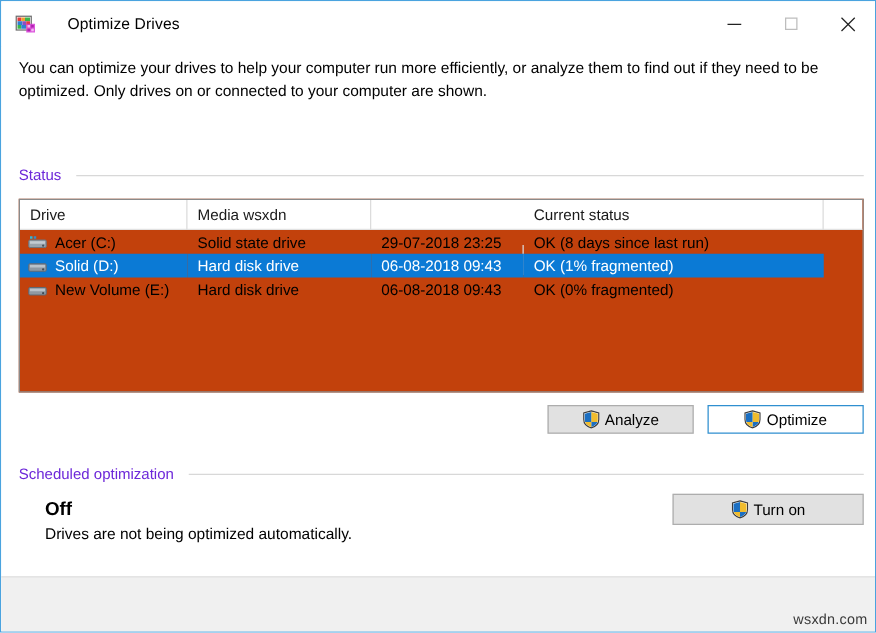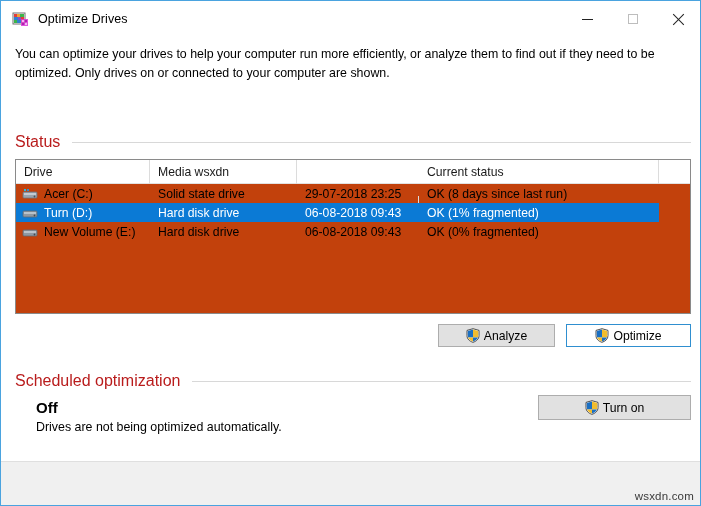--- a/index.html
+++ b/index.html
@@ -31,20 +31,21 @@
   }
 
   
   .titlebar {
     height: 36px;
     flex: 0 0 36px;
     display: flex;
     align-items: center;
     background: #ffffff;
     position: relative;
+    gap: 16px;
   }
   .title-icon {
     width: 18px;
     height: 18px;
     margin-left: 11px;
     margin-right: 8px;
     position: relative;
     flex: 0 0 18px;
   }
   .title-text {
@@ -112,22 +113,22 @@
 
   
   .grouphead {
     position: absolute;
     display: flex;
     align-items: center;
     width: 676px;
     left: 14px;
   }
   .grouphead .lbl {
-    font-size: 16px;
-    color: #b91c1c;
+    font-size: 12px;
+    color: #6d28d9;
     white-space: nowrap;
   }
   .grouphead .rule {
     flex: 1 1 auto;
     height: 1px;
     background: #d8d8d8;
     margin-left: 12px;
   }
   #status-head { top: 96px; }
   #sched-head  { top: 335px; }
@@ -354,21 +355,21 @@
 
         <div class="lv-row selected">
           <div class="lv-cell c0 lv-sel-bg">
             <span class="drive-icon">
               <svg width="16" height="12" viewBox="0 0 16 12">
                 <rect x="1" y="4" width="14" height="6" rx="1" fill="#8f99a3" stroke="#5f6974" stroke-width="0.8"></rect>
                 <rect x="2" y="5" width="12" height="2" fill="#b9c2ca"></rect>
                 <circle cx="12.5" cy="8.5" r="0.9" fill="#434b54"></circle>
               </svg>
             </span>
-            <span>Turn (D:)</span>
+            <span>Solid (D:)</span>
           </div>
           <div class="lv-cell c1 lv-sel-bg">Hard disk drive</div>
           <div class="lv-cell c2 lv-sel-bg">06-08-2018 09:43</div>
           <div class="lv-cell c3 lv-sel-bg">OK (1% fragmented)</div>
         </div>
 
         <div class="lv-row">
           <div class="lv-cell c0">
             <span class="drive-icon">
               <svg width="16" height="12" viewBox="0 0 16 12">

